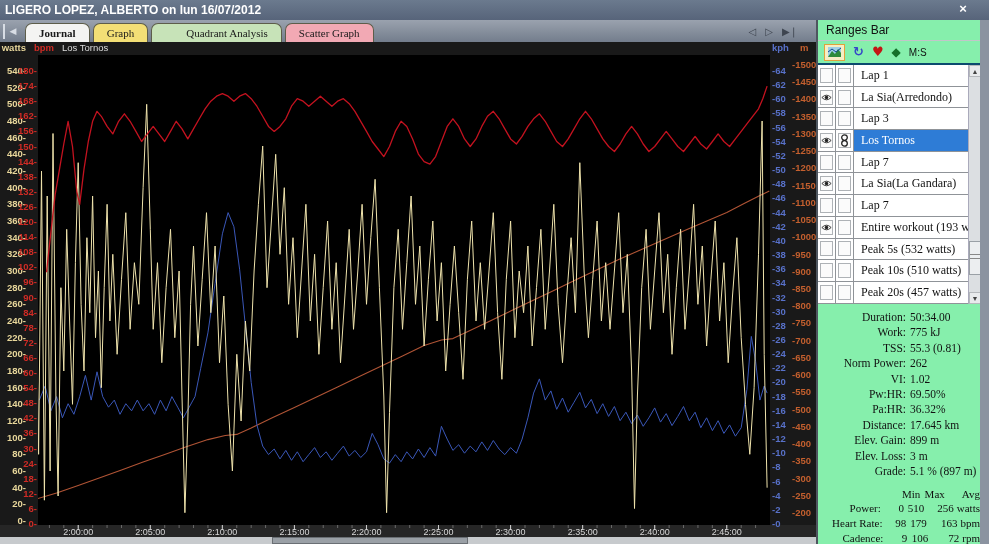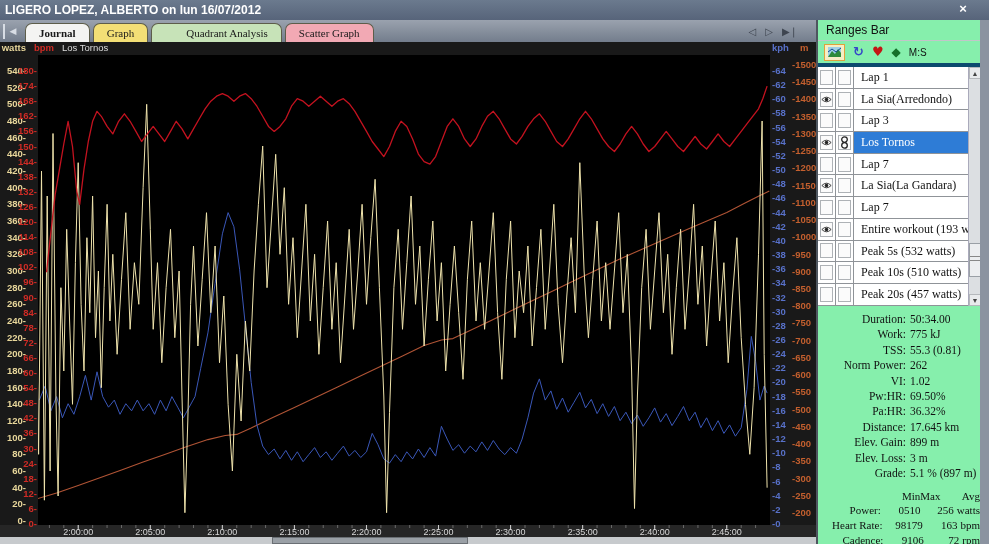--- a/index.html
+++ b/index.html
@@ -38,21 +38,21 @@
   .panel-header{height:20px;line-height:20px;font-family:"Liberation Sans",sans-serif;
     font-size:12px;color:#111;padding-left:8px;border-bottom:1px solid #c2c5c9;}
   .panel-toolbar{height:18px;display:flex;align-items:center;gap:8px;padding:2px 0 2px 6px;}
   .tb-chart{width:19px;height:15px;background:#f7eec4;border:1px solid #e0a23c;
     display:flex;align-items:center;justify-content:center;}
   .tb-refresh{color:#3647c9;font-size:13px;font-weight:bold;font-family:"DejaVu Sans",sans-serif;line-height:14px;}
   .tb-heart{color:#c41414;font-size:13px;line-height:14px;font-family:"DejaVu Sans",sans-serif;}
   .tb-diamond{color:#15702a;font-size:12px;line-height:14px;font-family:"DejaVu Sans",sans-serif;}
   .tb-ms{font-family:"Liberation Sans",sans-serif;font-size:10px;color:#111;}
 
-  .ranges-list{position:relative;border-top:4px solid #0c4a6e;height:239px;overflow:hidden;
+  .ranges-list{position:relative;border-top:2px solid #0c4a6e;height:239px;overflow:hidden;
     background:#e6e8eb;}
   .range-row{height:20.7px;display:flex;border-bottom:1px solid #8f9398;background:#fff;}
   .cellbox{width:17px;border-right:1px solid #8f9398;background:#fff;
     display:flex;align-items:center;justify-content:center;}
   .cellbox .inner{width:11px;height:13px;border:1px solid #aeb2b6;background:#fbfbfb;
     display:flex;align-items:center;justify-content:center;}
   .range-label{flex:1;font-size:12px;line-height:20.7px;padding-left:7px;color:#111;
     white-space:nowrap;overflow:hidden;margin-right:12px;}
   .range-row.selected .range-label{background:#2e7cd6;color:#fff;}
   .list-scroll{position:absolute;right:0;top:0;width:12px;height:239px;
@@ -66,21 +66,21 @@
   .stats{padding:6px 2px 0 0;}
   .stat-row{display:flex;font-size:11.5px;line-height:15.4px;color:#111;}
   .stat-label{width:88px;text-align:right;padding-right:4px;}
   .stat-value{flex:1;text-align:left;}
 
   .minmax{margin-top:8px;font-size:11px;color:#111;}
   .mm-head{display:flex;line-height:14px;font-size:11px;}
   .mm-row{display:flex;line-height:14.6px;}
   .mm-label{width:78px;text-align:right;padding-right:3px;}
   .mm-min{width:25px;text-align:right;}
-  .mm-max{width:30px;text-align:left;}
+  .mm-max{width:30px;text-align:center;}
   .mm-avg{width:32px;text-align:right;}
   .mm-unit{padding-left:3px;text-align:left;}
 </style>
 </head>
 <body>
 
 <div class="titlebar">
   <span>LIGERO LOPEZ, ALBERTO on lun 16/07/2012</span>
   <span class="close-btn">×</span>
 </div>

